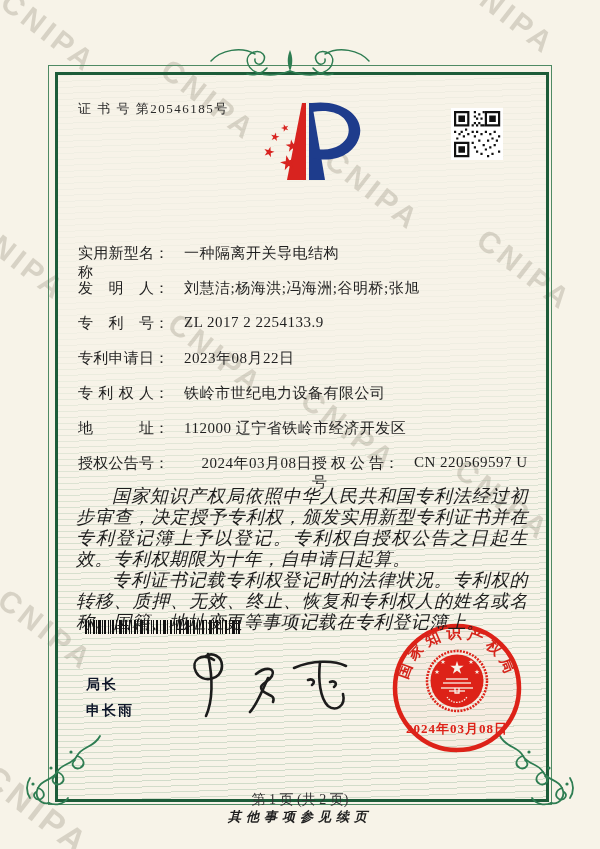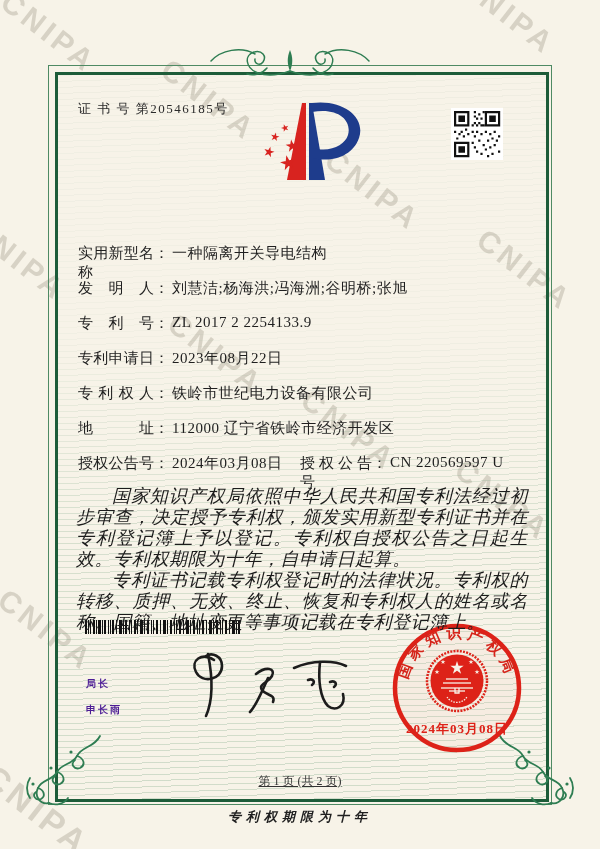--- a/index.html
+++ b/index.html
@@ -20,30 +20,30 @@
   .z2{z-index:2;}
   
   .cert-no{left:78px;top:100px;font-size:13px;letter-spacing:1.5px;color:#2b2b2b;z-index:3;text-align:center;}
   .title{left:0;right:0;top:184px;text-align:center;font-size:31px;font-weight:700;
          letter-spacing:2px;color:#141414;z-index:3;}
   
   .fields{left:78px;top:244px;width:466px;font-size:15px;color:#1f1f1f;z-index:3;}
   .frow{height:35px;display:flex;align-items:flex-start;}
   .flabel{display:inline-block;width:76px;text-align:justify;text-align-last:justify;flex:none;}
   .fcolon{flex:none;}
-  .fvalue{margin-left:3px;letter-spacing:.5px;}
+  .fvalue{margin-left:15px;letter-spacing:.5px;text-align:right;}
   .fvalue.fixedw{width:128px;flex:none;}
   
   .paras{left:76px;top:486px;width:452px;font-size:18px;line-height:21px;
          font-style:italic;letter-spacing:.6px;text-align:justify;color:#1c1c1c;z-index:3;}
   .paras p{margin:0;text-indent:2em;}
   
-  .signer{left:86px;top:672px;font-family:Liberation Mono, monospace;font-weight:700;
-          font-size:10px;letter-spacing:2px;line-height:26px;color:#4c1d95;z-index:3;}
-  .pageinfo{left:0;right:0;top:773px;text-align:center;font-size:12px;color:#333;z-index:3;text-decoration:underline;}
+  .signer{left:86px;top:672px;font-family:Liberation Serif, serif;font-weight:700;
+          font-size:14px;letter-spacing:2px;line-height:26px;color:#0f172a;z-index:3;}
+  .pageinfo{left:0;right:0;top:791px;text-align:center;font-size:14px;color:#333;z-index:3;}
   .contnote{left:0;right:0;top:808px;text-align:center;font-size:13px;font-style:italic;
             font-weight:600;letter-spacing:5px;color:#1f1f1f;z-index:3;}
   svg{display:block;}
 </style>
 </head>
 <body>
 
 <div class="page">
 
   <span class="wm" style="left:-7px;top:15px">CNIPA</span>
@@ -238,15 +238,15 @@
         <path d="M-8,10 H8"></path>
         <path d="M-2,7 v5 h4 v-5"></path>
         <path d="M-10,16 A12,12 0 0 0 10,16" stroke-dasharray="1.5 1.2"></path>
       </g>
     </g>
     <text x="67" y="112" text-anchor="middle" font-size="13" font-weight="700" fill="#dd2218" letter-spacing="1" font-family="Liberation Serif,serif">2024年03月08日</text>
   </svg>
 
   <div class="abs pageinfo">第 1 页 (共 2 页)</div>
 
-  <div class="abs contnote">专利权期限为十年</div>
+  <div class="abs contnote">其他事项参见续页</div>
 
 </div>
 
 </body></html>

